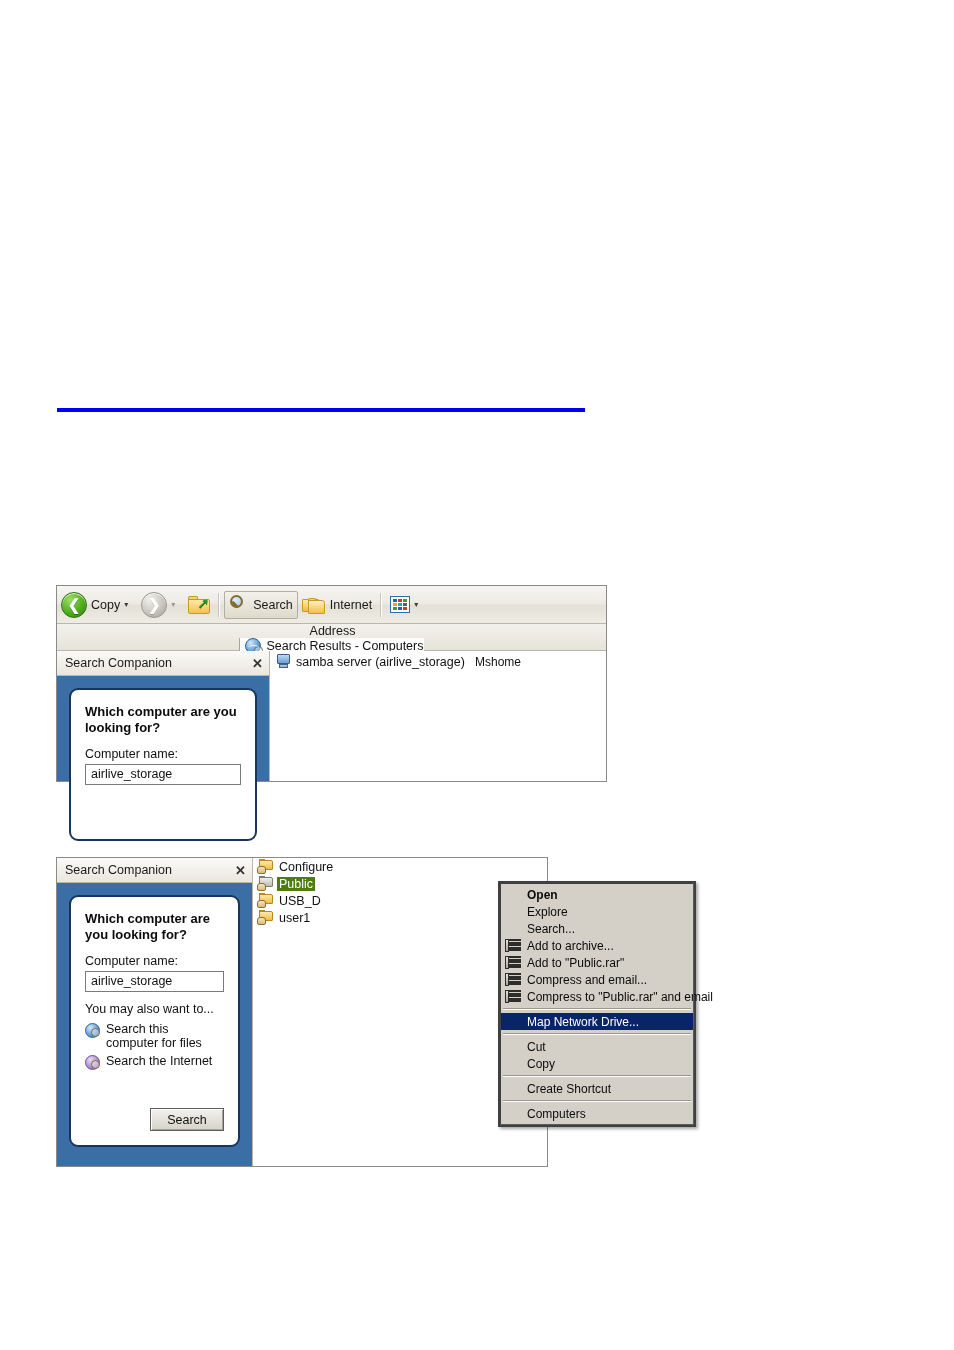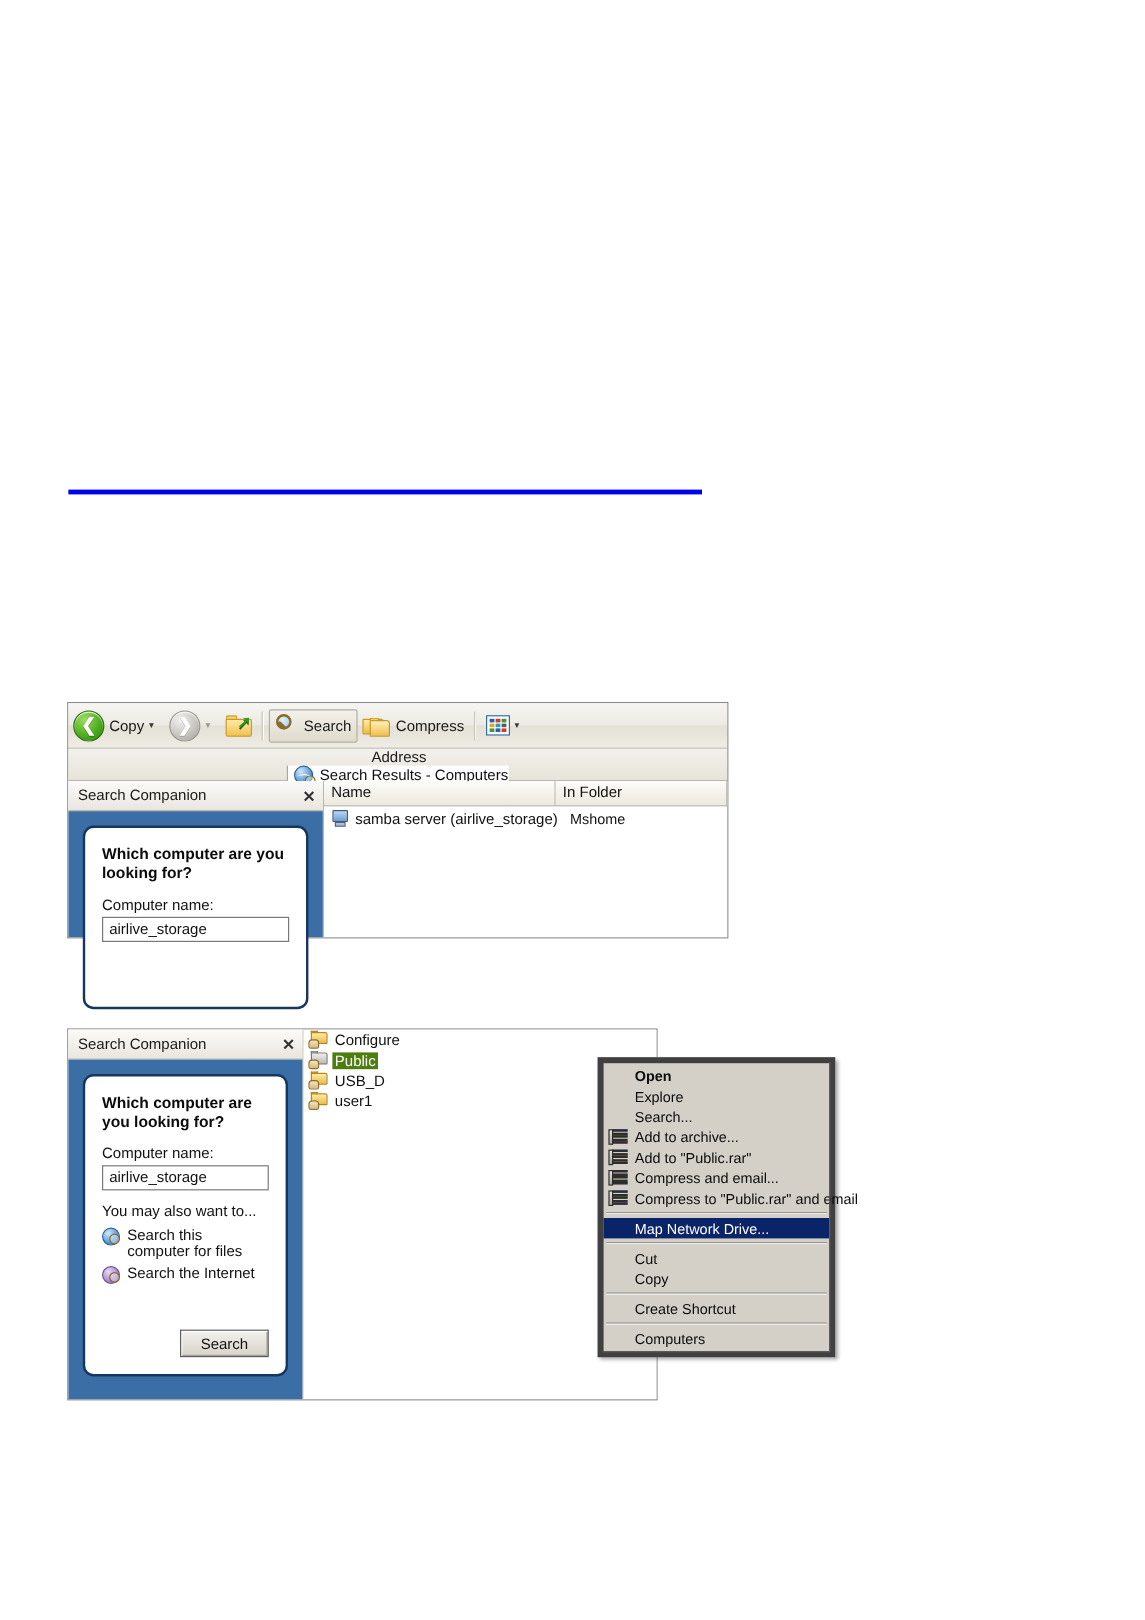--- a/index.html
+++ b/index.html
@@ -160,21 +160,21 @@
       background:linear-gradient(to bottom,#ffeaa9,#efbc44);border:1px solid #b8881c;box-sizing:border-box;border-radius:1px 2px 1px 1px;}
   .shico .htab{position:absolute;left:2px;top:0px;width:6px;height:2px;background:#f7d270;border:1px solid #b8881c;border-bottom:none;box-sizing:border-box;}
   .shico .hand{position:absolute;left:0px;top:7px;width:9px;height:8px;
       background:linear-gradient(to bottom,#f5e4c0,#d9bb7e);border:1px solid #8a6f36;
       border-radius:3px 3px 2px 2px;box-sizing:border-box;}
   .shico.grey .hf{background:linear-gradient(to bottom,#efeee9,#bdbcb6);border-color:#7c7b76;}
   .shico.grey .htab{background:#dedcd4;border-color:#7c7b76;}
 
   
   .ctxmenu{position:absolute;left:245px;top:23px;width:198px;
-      background:#d4d0c8;border:5px solid #404040;box-sizing:border-box;
+      background:#d4d0c8;border:3px solid #404040;box-sizing:border-box;
       box-shadow:2px 2px 3px rgba(0,0,0,.35);padding:2px 0;}
   .ctxmenu:before{content:"";position:absolute;left:-1px;top:-1px;right:-1px;bottom:-1px;
       border-right:1px solid #5a5a5a;border-bottom:1px solid #5a5a5a;pointer-events:none;}
   .ctx-item{display:flex;align-items:center;height:17px;padding:0 8px 0 4px;
       font-size:12px;color:#0b0b0b;white-space:nowrap;}
   .ctx-item.bold{font-weight:bold;}
   .ctx-item.hl{background:#0a246a;color:#ffffff;}
   .ctx-text{padding-left:2px;}
   .ctx-text.indent{padding-left:22px;}
   .ctx-sep{height:1px;margin:3px 2px;background:#9a968e;border-bottom:1px solid #ffffff;}
@@ -227,21 +227,21 @@
               <span class="mag-handle"></span>
           </span>
           <span class="tb-label">Search</span>
         </div>
         <div class="tb-btn">
           <span class="folders-ic">
             <span class="f1"></span>
               <span class="f2tab"></span>
               <span class="f2"></span>
           </span>
-          <span class="tb-label">Compress</span>
+          <span class="tb-label">Internet</span>
         </div>
         <span class="tb-sep"></span>
         <div class="tb-btn">
           <span class="views-ic">
             <i class="v-b"></i>
               <i class="v-r"></i>
               <i class="v-g"></i>
             <i class="v-y"></i>
               <i class="v-c"></i>
               <i class="v-k"></i>
@@ -272,24 +272,20 @@
           <div class="sc-blue">
             <div class="sc-card">
               <div class="sc-q">Which computer are you looking for?</div>
               <div class="sc-lbl">Computer name:</div>
               <div class="sc-input">airlive_storage</div>
             </div>
           </div>
         </div>
 
         <div class="results">
-          <div class="res-head">
-            <div class="res-col c1">Name</div>
-            <div class="res-col c2">In Folder</div>
-          </div>
           <div class="res-row">
             <span class="res-name">
               <span class="pc-ic">
                   <span class="pc-mon"></span>
                   <span class="pc-base"></span>
                 </span>
               <span>samba server (airlive_storage)</span>
             </span>
             <span class="res-folder">Mshome</span>
           </div>

